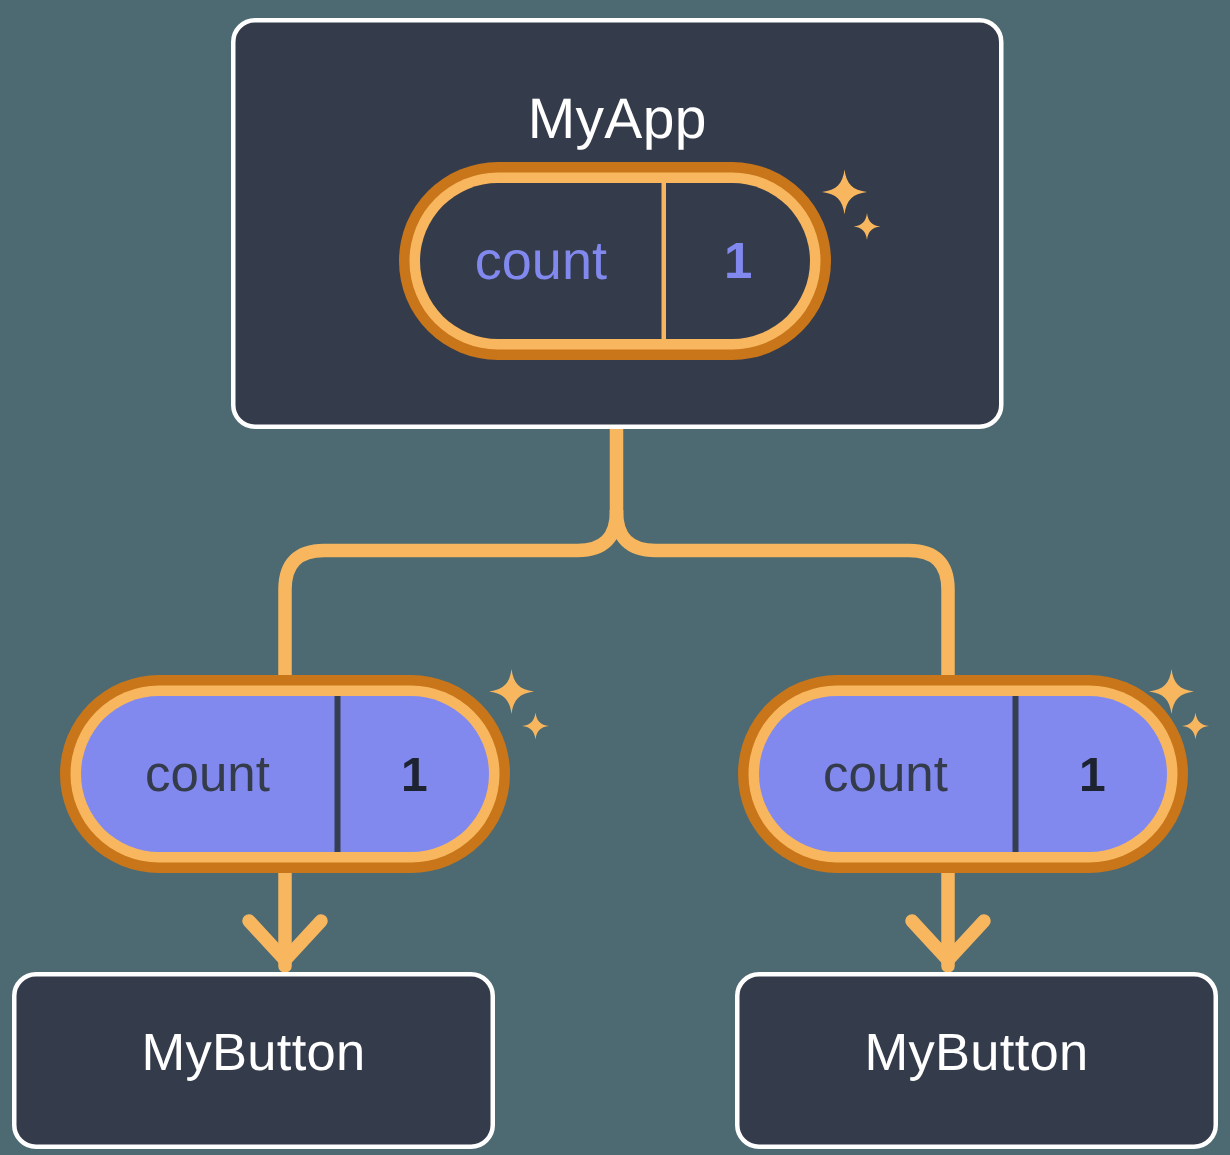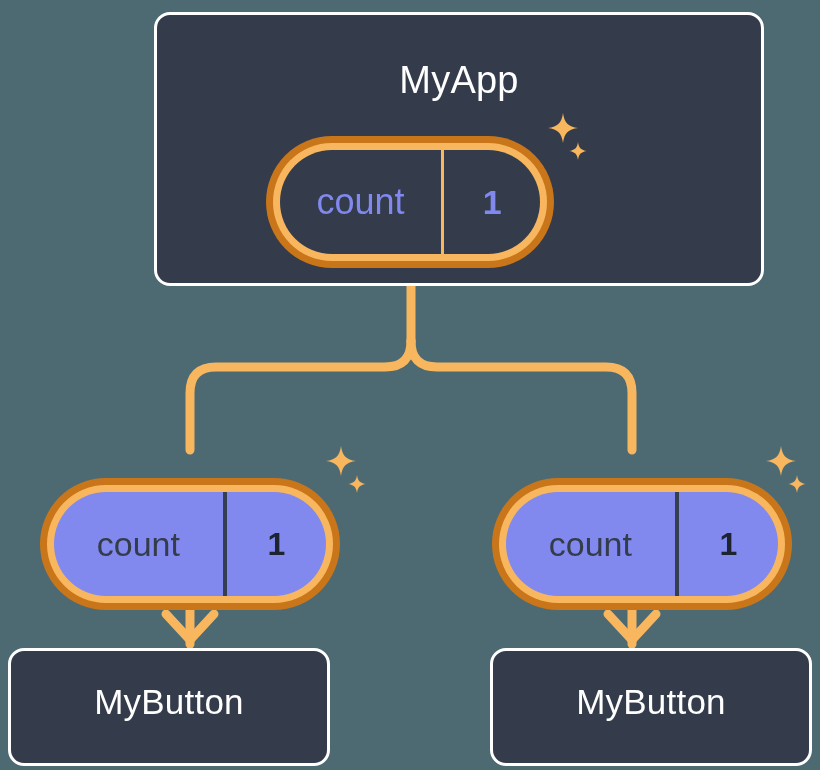--- a/index.html
+++ b/index.html
@@ -36,36 +36,35 @@
     left: 0;
     width: 100%;
     text-align: center;
     color: #ffffff;
     font-size: 38px;
     font-weight: 400;
     letter-spacing: 0.2px;
     white-space: nowrap;
   }
 
-  #myapp-frame { left: 154px; top: 12px; width: 610px; height: 274px; }
+  #myapp-frame { left: 154px; top: 12px; width: 515px; height: 274px; }
   #myapp-title { top: 44px; }
 
   #btn-left-frame  { left: 8px;   top: 648px; width: 322px; height: 118px; }
   #btn-right-frame { left: 490px; top: 648px; width: 322px; height: 118px; }
   .btn-title { top: 31px; font-size: 35px; }
 
   
   .pill {
     position: absolute;
     box-sizing: border-box;
     border-radius: 999px;
     background: #c9761a;            
     padding: 7px;
     display: flex;
-    margin-top: 28px;
   }
   .pill-mid {
     flex: 1 1 auto;
     box-sizing: border-box;
     border-radius: 999px;
     background: #f8b75f;            
     padding: 7px;
     display: flex;
   }
   .pill-inner {

